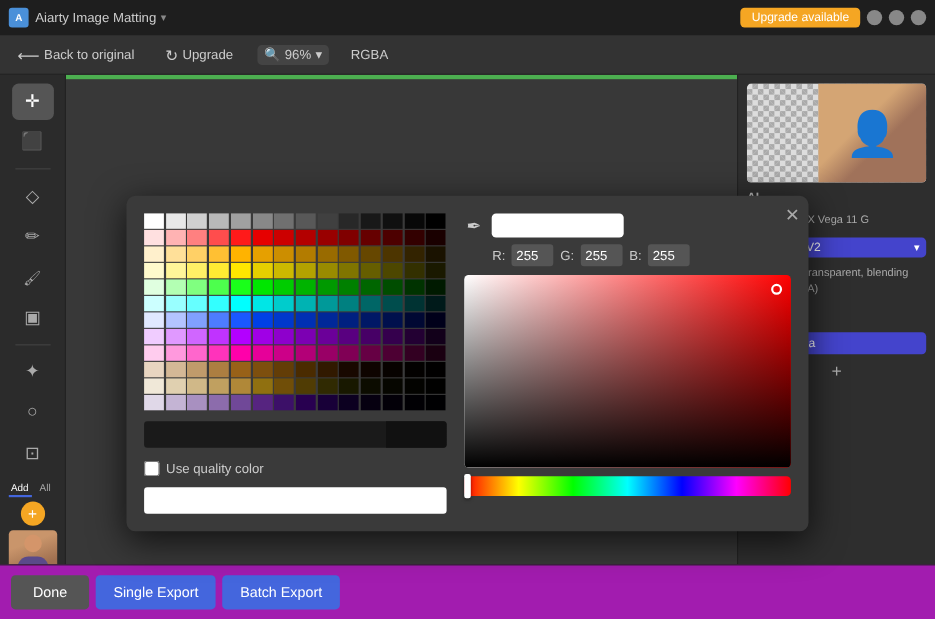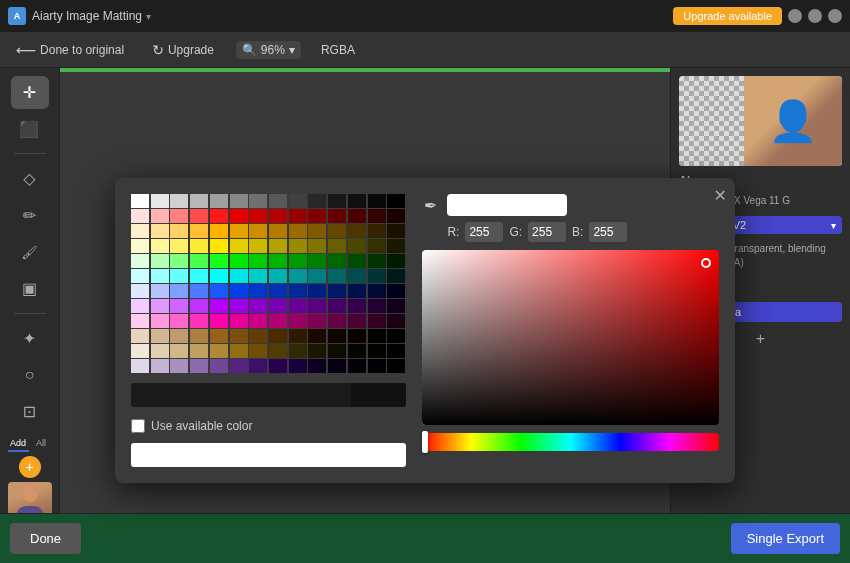--- a/index.html
+++ b/index.html
@@ -254,24 +254,24 @@
     }
     .panel-expand-btn {
       background: none; border: none; color: #aaa; cursor: pointer; font-size: 14px;
     }
 
     
     .bottom-bar {
       position: absolute;
       bottom: 0; left: 0; right: 0;
       height: 50px;
-      background: #14532d;
-      display: flex;
-      align-items: center;
-      justify-content: space-between;
+      background: #a21caf;
+      display: flex;
+      align-items: center;
+      justify-content: flex-start;
       padding: 0 10px;
       gap: 6px;
       border-top: 1px solid #222;
     }
     .done-btn {
       background: #555;
       color: white;
       border: none;
       border-radius: 4px;
       padding: 8px 20px;
@@ -530,21 +530,21 @@
     <button class="upgrade-btn">Upgrade available</button>
     <button class="win-ctrl win-ctrl-min">—</button>
     <button class="win-ctrl win-ctrl-max">□</button>
     <button class="win-ctrl win-ctrl-close">✕</button>
   </div>
 </div>
 
 <div class="toolbar">
   <button class="toolbar-btn">
     <span class="icon">⟵</span>
-    <span>Done to original</span>
+    <span>Back to original</span>
   </button>
   <button class="toolbar-btn">
     <span class="icon">↻</span>
     <span>Upgrade</span>
   </button>
   <div class="toolbar-zoom">
     <span>🔍</span>
     <span>96%</span>
     <span>▾</span>
   </div>
@@ -795,21 +795,21 @@
               <div class="color-cell" style="background: rgb(0, 0, 2);"></div>
             </div>
 
           <div class="recent-colors-bar">
 
             <div style="width:100%;height:100%;background:linear-gradient(to right,transparent 80%,#111 80%);border-radius:3px;"></div>
           </div>
 
           <div class="gradient-checkbox-row">
             <input type="checkbox" class="gradient-checkbox" style="">
-            <span class="gradient-label">Use available color</span>
+            <span class="gradient-label">Use quality color</span>
           </div>
 
           <div class="color-preview-bar"></div>
         </div>
 
         <div class="color-picker-section">
           <div class="color-picker-top">
             <button class="eyedropper-btn">
               <span>✒</span>
             </button>
@@ -836,15 +836,16 @@
           </div>
         </div>
 
       </div>
     </div>
   </div>
 
   <div class="bottom-bar">
     <button class="done-btn">Done</button>
     <button class="single-export-btn">Single Export</button>
+    <button class="batch-export-btn">Batch Export</button>
   </div>
 
 </div>
 
 </body></html>

